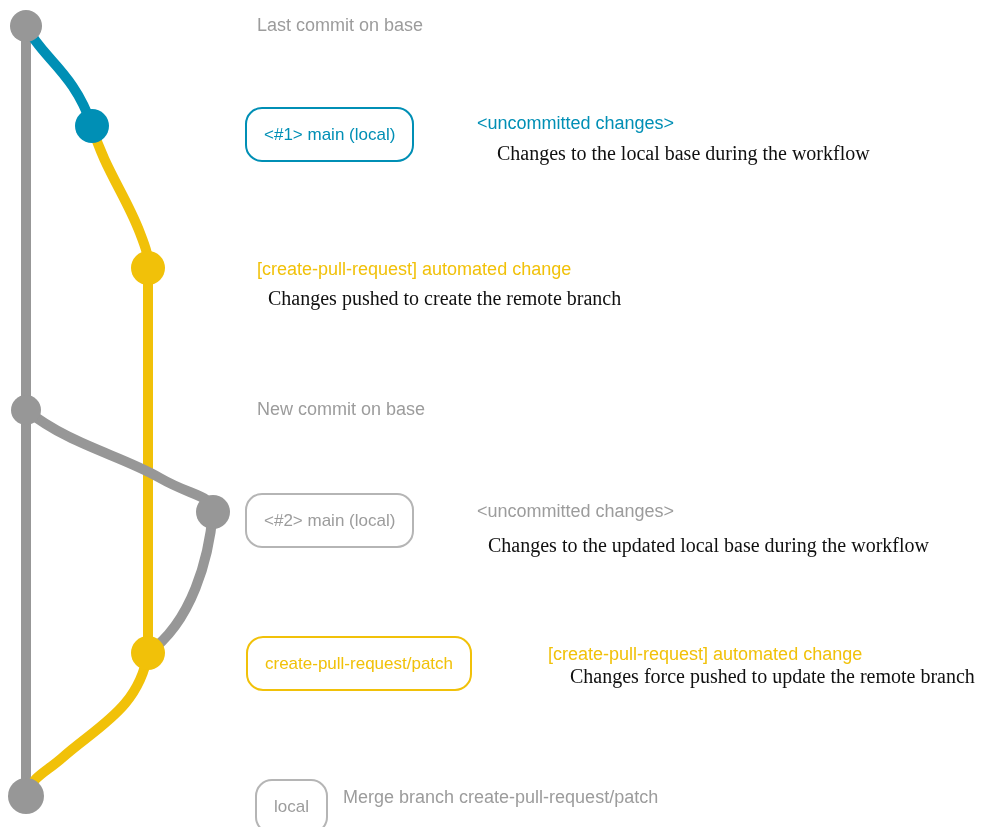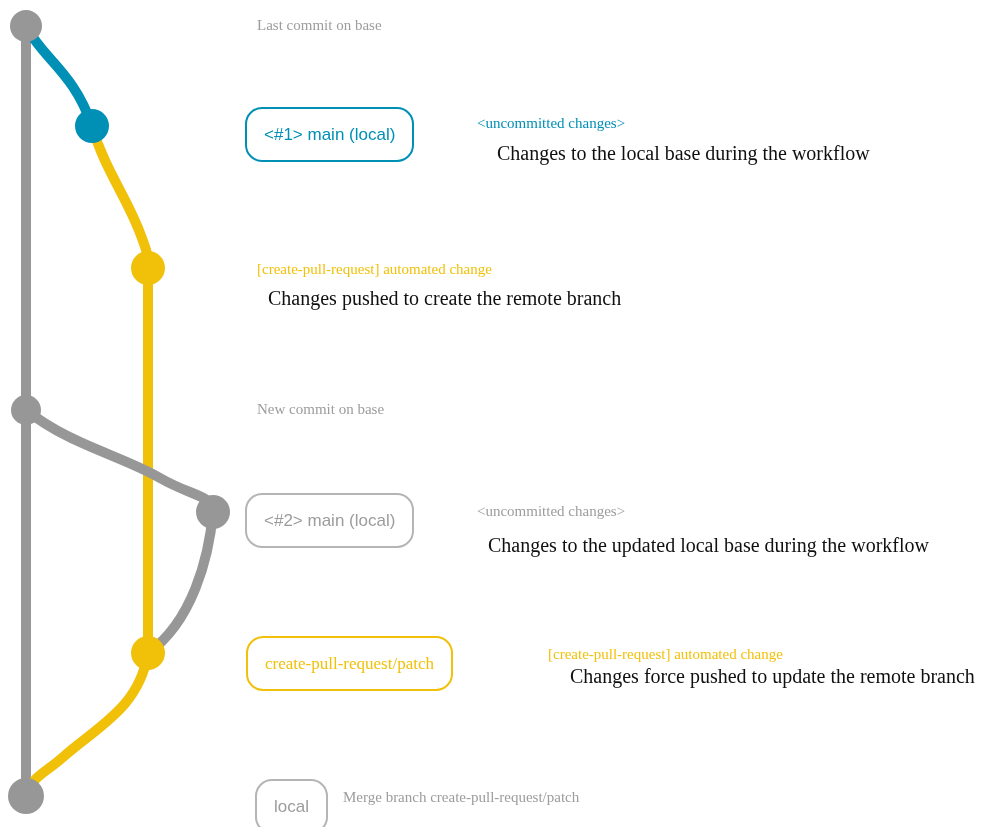--- a/index.html
+++ b/index.html
@@ -20,36 +20,36 @@
   }
   .graph-svg{position:absolute;left:0;top:0;}
   .graph-svg path{fill:none;stroke-width:10;stroke-linecap:round;}
   .graph-svg path.g{stroke:var(--c-gray);}
   .graph-svg path.b{stroke:var(--c-blue);}
   .graph-svg path.y{stroke:var(--c-yellow);}
   .graph-svg circle.g{fill:var(--c-gray);}
   .graph-svg circle.b{fill:var(--c-blue);}
   .graph-svg circle.y{fill:var(--c-yellow);}
   .lbl{position:absolute;white-space:nowrap;}
-  .sans{font-family:Liberation Serif, serif;font-size:15px;line-height:26px;}
+  .sans{font-family:Liberation Sans, sans-serif;font-size:18px;line-height:26px;}
   .serif{font-family:Liberation Serif, serif;font-size:20px;line-height:24px;color:var(--c-ink);}
   .gray{color:var(--c-gray-text);}
   .blue{color:var(--c-blue);}
   .yellow{color:var(--c-yellow);}
   .badge{
     position:absolute;white-space:nowrap;
     font-family:"Liberation Sans",sans-serif;
     font-size:17px;line-height:27px;
     padding:12px 17px;
     border:2px solid;
     border-radius:17px;
   }
   .badge.blue{border-color:var(--c-blue);color:var(--c-blue);}
   .badge.grayb{border-color:var(--c-gray-border);color:var(--c-gray-text);text-align:right;}
-  .badge.yellow{border-color:var(--c-yellow);color:var(--c-yellow);font-family:Liberation Serif, serif;}
+  .badge.yellow{border-color:var(--c-yellow);color:var(--c-yellow);}
 </style>
 </head>
 <body>
 
 <div class="stage">
 
   <svg class="graph-svg" width="260" height="827" viewBox="0 0 260 827">
 
     <path class="g" d="M 26 26 L 26 796"></path>
 

